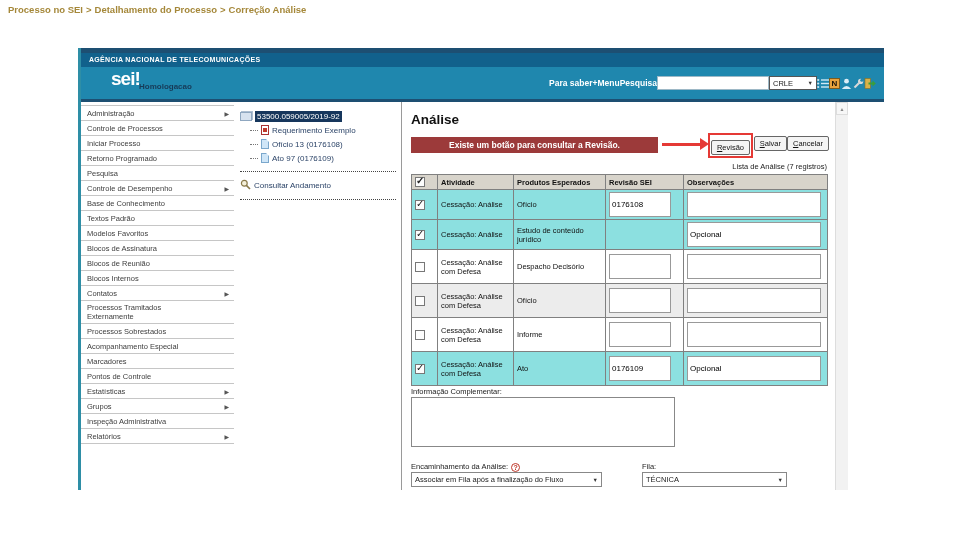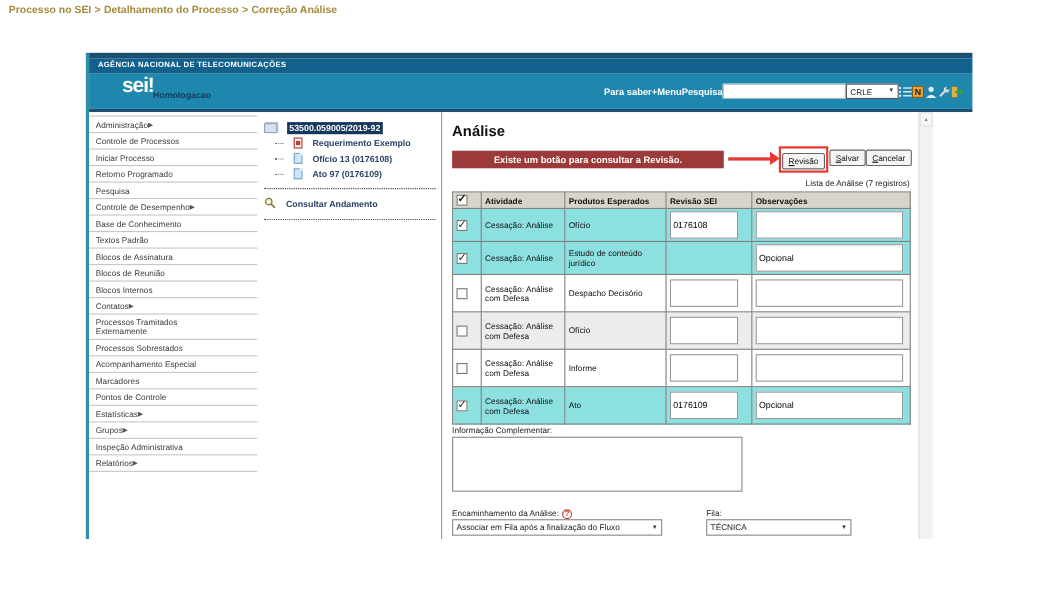--- a/index.html
+++ b/index.html
@@ -23,27 +23,27 @@
   .hsearch { width:112px; height:14px; border:1px solid #9db8c6; font-size:8px; padding:0 2px; background:#fff; }
   .unitsel { width:48px; height:14px; background:#fff; border:1px solid #555; font-size:7.5px; display:flex; align-items:center; justify-content:space-between; padding:0 3px; color:#222; }
   .unitsel .arr { font-size:5.5px; color:#333; }
   .hicon { display:inline-flex; align-items:center; justify-content:center; width:12px; height:12px; }
   .nicon { width:11px; height:11px; background:#e8a33d; border:1px solid #7a5b1e; color:#1a1205; font-size:8px; font-weight:bold; text-align:center; line-height:10px; }
   .strip-bot { height:3px; background:#1d4f72; }
   .wbody { position:relative; height:388px; background:#fff; }
 
   
   .snav { position:absolute; left:0; top:3px; width:153px; border-top:1px solid #c6c6c6; }
-  .sitem { display:flex; align-items:center; padding:2px 5px 2px 6px; border-bottom:1px solid #c6c6c6; font-size:7.5px; color:#3d3d3d; min-height:15px; cursor:pointer; }
+  .sitem { display:flex; justify-content:space-between; align-items:center; padding:2px 5px 2px 6px; border-bottom:1px solid #c6c6c6; font-size:7.5px; color:#3d3d3d; min-height:15px; cursor:pointer; }
   .sarrow { visibility:hidden; font-size:6px; color:#555; }
   .sarrow.show { visibility:visible; }
 
   
   .tree { position:absolute; left:159px; top:8px; width:160px; }
-  .titem { display:flex; align-items:center; gap:9px; font-size:8px; color:#2c4468; margin-bottom:2px; min-height:12px; cursor:pointer;font-weight:bold; }
+  .titem { display:flex; align-items:center; gap:3px; font-size:8px; color:#2c4468; margin-bottom:2px; min-height:12px; cursor:pointer; }
   .titem .tsel { background:#16365c; color:#fff; padding:1px 2px; }
   .titem.child { margin-left:10px; }
   .guide { width:8px; border-top:1px dotted #777; }
   .pic { width:12px; height:9px; background:#d7e2ef; border:1px solid #8fa7c0; box-shadow:1px -1px 0 #aebfd2; }
   .pdfic { position:relative; width:8px; height:10px; background:#fff; border:1px solid #a33; display:inline-block; }
   .pdfic i { position:absolute; left:1px; top:2px; width:4px; height:4px; background:#c0392b; }
   .docic { position:relative; width:8px; height:10px; background:#cfe6f8; border:1px solid #7aa7cc; display:inline-block; }
   .docic::after { content:""; position:absolute; right:-1px; top:-1px; border-top:3px solid #fff; border-left:3px solid transparent; }
   .dotsep { border-top:1px dotted #444; margin:7px 0 7px 0; width:156px; }
 
@@ -78,21 +78,21 @@
   .cb.checked .ck { display:block; position:absolute; left:0; top:-3px; font-size:10px; color:#222; }
   .cellin { width:62px; height:25px; border:1px solid #999; font-size:8px; padding:0 2px; background:#fff; font-family:"Liberation Sans", sans-serif; }
   .cellin.obs { width:134px; }
 
   .flabel { position:absolute; font-size:7.5px; color:#222; }
   .cta { position:absolute; left:3px; top:295px; width:264px; height:50px; border:1px solid #888; resize:none; font-size:8px; font-family:"Liberation Sans", sans-serif; }
   .help { display:inline-block; width:9px; height:9px; border:1px solid #c0392b; border-radius:50%; color:#c0392b; font-size:7px; font-weight:bold; text-align:center; line-height:8px; margin-left:3px; vertical-align:middle; cursor:pointer; }
   .sel { position:absolute; height:15px; background:#fff; border:1px solid #888; font-size:7.5px; color:#222; display:flex; align-items:center; justify-content:space-between; padding:0 3px; cursor:pointer; }
   .sel .arr { font-size:5.5px; color:#333; margin-left:4px; }
   .sel-fwd { left:3px; top:370px; width:191px; }
-  .sel-fila { left:234px; top:370px; width:132px; }
+  .sel-fila { left:234px; top:370px; width:145px; }
   .lab-fwd { left:3px; top:360px; }
   .lab-fila { left:234px; top:360px; }
   .lab-info { left:3px; top:285px; }
 </style>
 </head>
 <body>
 
 <div id="stage">
 
   <div class="crumbs">
@@ -183,20 +183,24 @@
           </div>
         <div class="sitem">
             <span>Base de Conhecimento</span>
             <span class="sarrow"><span>▶</span></span>
           </div>
         <div class="sitem">
             <span>Textos Padrão</span>
             <span class="sarrow"><span>▶</span></span>
           </div>
         <div class="sitem">
+            <span>Modelos Favoritos</span>
+            <span class="sarrow"><span>▶</span></span>
+          </div>
+        <div class="sitem">
             <span>Blocos de Assinatura</span>
             <span class="sarrow"><span>▶</span></span>
           </div>
         <div class="sitem">
             <span>Blocos de Reunião</span>
             <span class="sarrow"><span>▶</span></span>
           </div>
         <div class="sitem">
             <span>Blocos Internos</span>
             <span class="sarrow"><span>▶</span></span>

